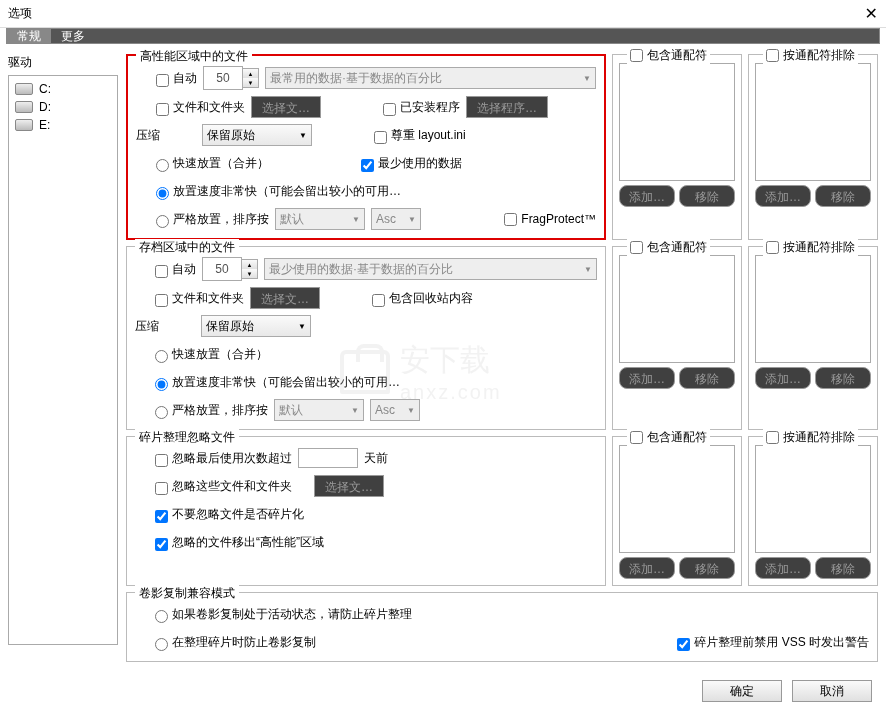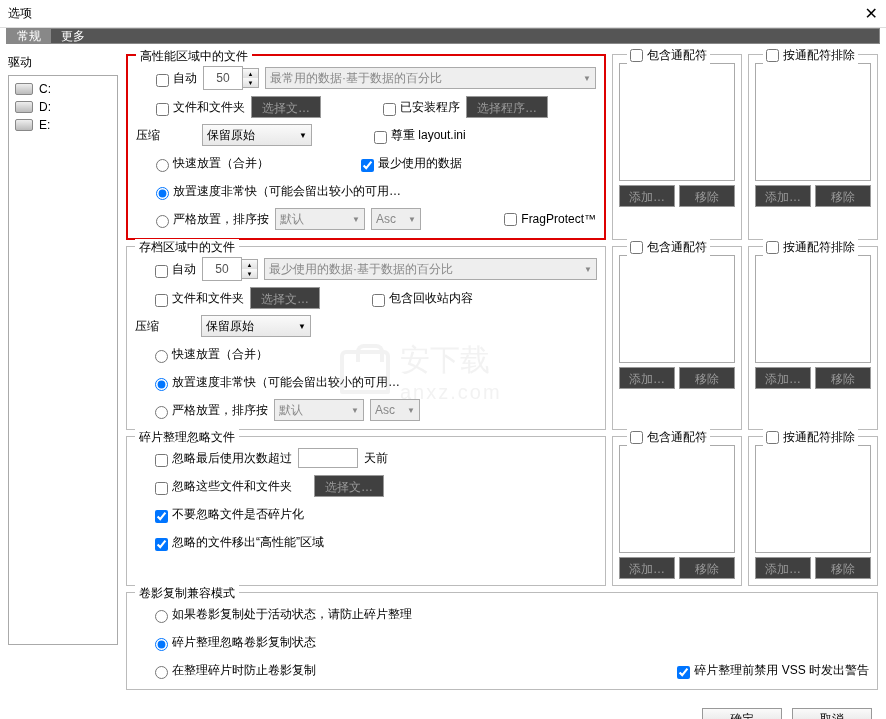--- a/index.html
+++ b/index.html
@@ -35,21 +35,21 @@
 .btn { height: 22px; padding: 0 10px; border: 1px solid #999; background: linear-gradient(#fafafa,#e0e0e0); cursor: pointer; display: inline-flex; align-items: center; }
 .btn.disabled { color: #999; background: #404040; cursor: default; align-items: flex-end; }
 .txtlabel { color: #000; }
 .flex-row { display: flex; gap: 6px; }
 .main-left { flex: 1; }
 .side-box { width: 130px; border: 1px solid #bbb; padding: 8px 6px 6px 6px; position: relative; }
 .side-box .gtitle { position: absolute; top: -8px; left: 14px; background: #fff; padding: 0 3px; font-size: 12px; }
 .side-box .gtitle .chk-wrap { display: flex; align-items: center; }
 .side-box .list { border: 1px solid #aaa; background: #fff; width: 100%; margin-bottom: 4px; }
 .side-box .btnrow { display: flex; gap: 4px; }
-.side-box .btnrow .btn { flex: 1; justify-content: center; font-size: 11px; padding: 0 0; }
+.side-box .btnrow .btn { flex: 1; justify-content: center; font-size: 11px; padding: 0 0; border-radius: 8px; }
 .input-small { width: 60px; height: 20px; border: 1px solid #aaa; padding: 0 4px; }
 .footer { display: flex; justify-content: flex-end; gap: 10px; padding: 8px 14px; }
 .footer .btn { width: 80px; justify-content: center; }
 .watermark { position: absolute; top: 340px; left: 340px; color: #ccc; opacity: 0.25; pointer-events: none; font-size: 28px; display: flex; align-items: center; gap: 10px; }
 .watermark .logo { width: 50px; height: 44px; border: 4px solid #ccc; border-radius: 6px 6px 2px 2px; position: relative; }
 .watermark .logo::before { content: ""; position: absolute; top: -10px; left: 12px; width: 20px; height: 14px; border: 4px solid #ccc; border-bottom: none; border-radius: 8px 8px 0 0; }
 </style>
 </head>
 <body>
 
@@ -383,26 +383,20 @@
           </div>
       </div>
     </div>
 
     <div class="group">
       <span class="group-title">卷影复制兼容模式</span>
       <div class="row">
           <label class="rad">
             <input type="radio" name="r3" style="">
             <span>如果卷影复制处于活动状态，请防止碎片整理</span>
-          </label>
-        </div>
-      <div class="row">
-          <label class="rad">
-            <input type="radio" name="r3" checked="" style="">
-            <span>碎片整理忽略卷影复制状态</span>
           </label>
         </div>
       <div class="row">
         <label class="rad">
             <input type="radio" name="r3" style="">
             <span>在整理碎片时防止卷影复制</span>
           </label>
         <span style="flex:1"></span>
         <label class="chk">
             <input type="checkbox" checked="" style="">

